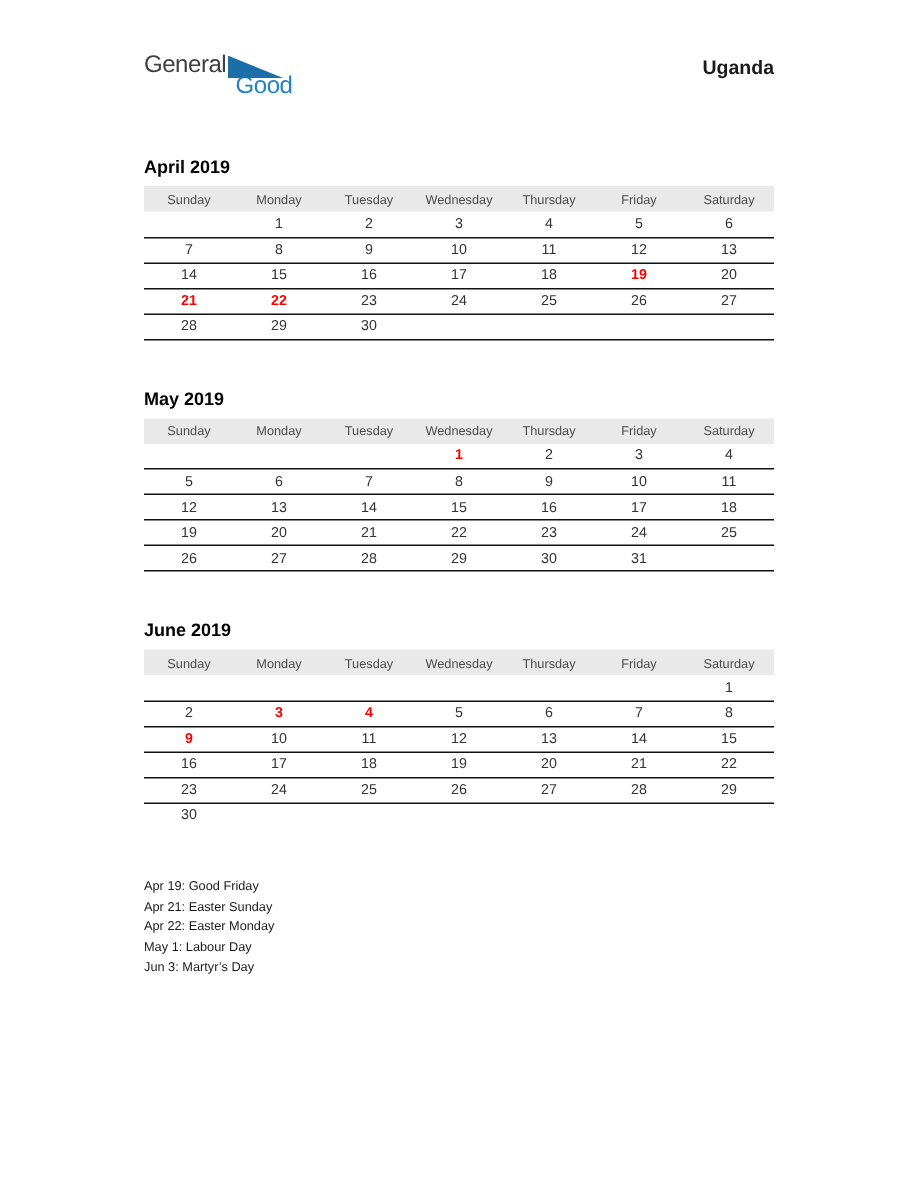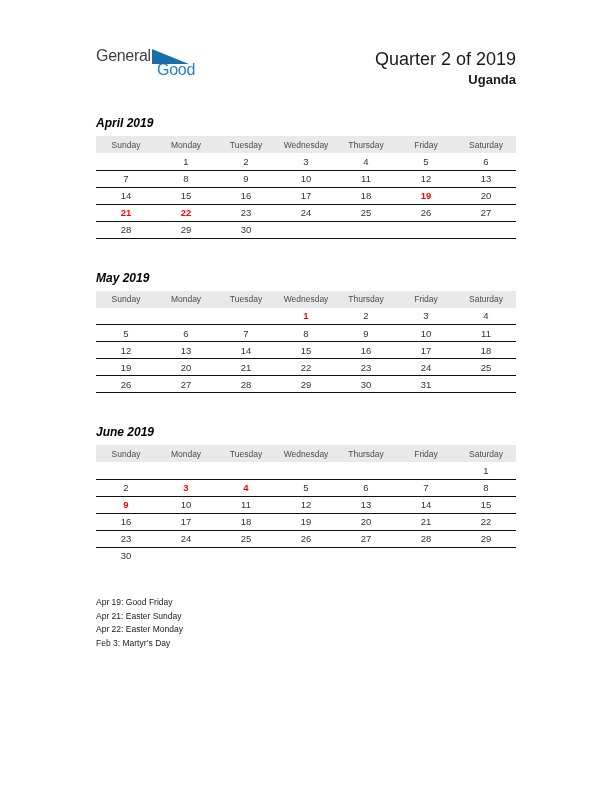--- a/index.html
+++ b/index.html
@@ -22,21 +22,20 @@
     position: relative;
     overflow: hidden;
   }
   
   .page-header {
     display: flex;
     justify-content: space-between;
     align-items: flex-start;
     margin-bottom: 21px;
     height: 47px;
-    margin-top: 12px;
   }
   .logo { line-height: 1; }
   .logo-line1 { display: flex; align-items: flex-end; }
   .logo-general {
     font-size: 16px;
     font-weight: 500;
     color: #3f3f3f;
     letter-spacing: -0.3px;
   }
   .logo-triangle {
@@ -71,21 +70,20 @@
     color: #1a1a1a;
     line-height: 1.35;
   }
   
   .month-section { margin-bottom: 32px; }
   .month-title {
     font-size: 12px;
     font-weight: 700;
     color: #000000;
     margin-bottom: 6px;
-    font-style: italic;
   }
   table.cal-table {
     width: 100%;
     border-collapse: collapse;
     table-layout: fixed;
   }
   .cal-table th {
     background: var(--header-bg);
     font-size: 8.5px;
     font-weight: 400;
@@ -126,21 +124,20 @@
     <div class="logo">
       <div class="logo-line1">
         <span class="logo-general">General</span>
         <span class="logo-triangle"></span>
       </div>
       <div class="logo-line2">
         <span class="logo-blue">Good</span>
       </div>
     </div>
     <div class="title-block">
-      <div class="quarter-title">Quarter 2 of 2019</div>
       <div class="country">Uganda</div>
     </div>
   </div>
 
   <div class="month-section">
     <h2 class="month-title">April 2019</h2>
     <table class="cal-table">
       <thead>
           <tr>
             <th>Sunday</th>
@@ -336,16 +333,17 @@
             <td></td>
           </tr>
         </tbody>
     </table>
   </div>
 
   <div class="holidays">
       <div class="holiday-line">Apr 19: Good Friday</div>
       <div class="holiday-line">Apr 21: Easter Sunday</div>
       <div class="holiday-line">Apr 22: Easter Monday</div>
-      <div class="holiday-line">Feb 3: Martyr’s Day</div>
+      <div class="holiday-line">May 1: Labour Day</div>
+      <div class="holiday-line">Jun 3: Martyr’s Day</div>
     </div>
 
 </div>
 
 </body></html>

